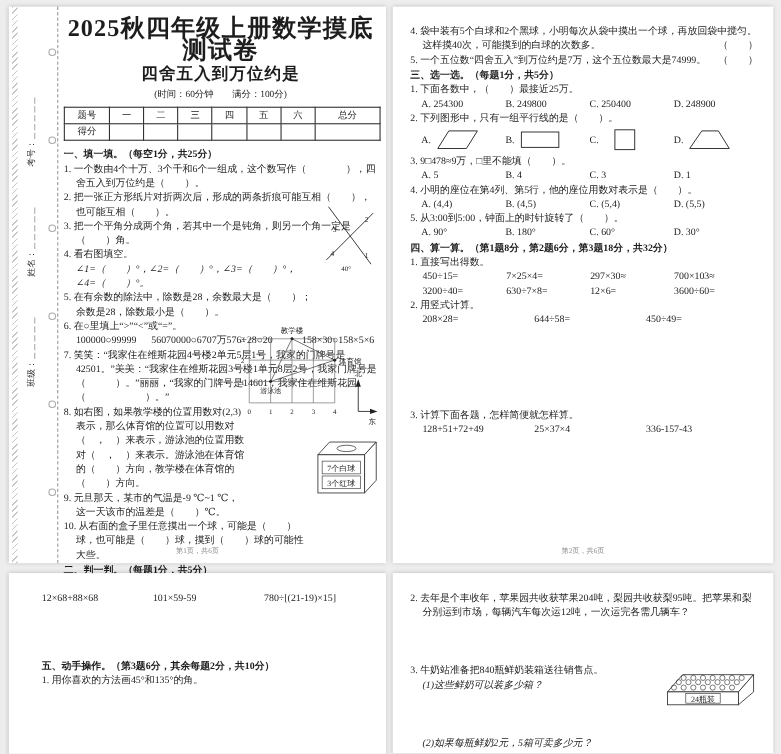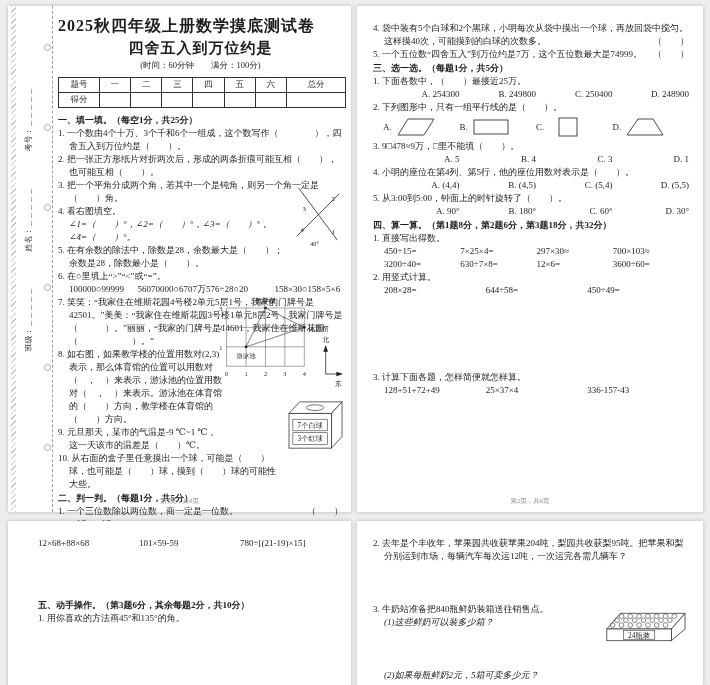--- a/index.html
+++ b/index.html
@@ -20,37 +20,37 @@
     background:repeating-linear-gradient(135deg,#c6c6c6 0 1px,transparent 1px 4px);}
   .seal-field{position:absolute;left:-36px;width:112px;transform:rotate(-90deg);
     font-size:8px;color:#333;white-space:nowrap;text-align:center;}
   .hole{position:absolute;left:36px;width:5px;height:5px;border:1px solid #aaa;border-radius:50%;background:#fff;}
 
   .inner1{padding:8px 8px 0 50px;}
   .inner2{padding:16px 14px 0 16px;}
   .inner3{padding:16px 10px 0 30px;}
   .inner4{padding:16px 14px 0 16px;}
 
-  .paper-title{margin:2px 0 0 0;font-size:16px;line-height:20px;font-weight:bold;letter-spacing:1px;}
+  .paper-title{margin:2px 0 0 0;font-size:22px;line-height:20px;font-weight:bold;text-align:center;letter-spacing:1px;}
   .paper-subtitle{margin:3px 0 0 0;font-size:15px;line-height:18px;font-weight:bold;text-align:center;letter-spacing:1px;}
   .paper-meta{margin:3px 0 0 0;font-size:8.5px;text-align:center;}
 
   table.score{border-collapse:collapse;margin:5px auto 6px auto;width:288px;}
   table.score td{border:1px solid #333;height:14px;text-align:center;font-size:8.5px;padding:0;}
   table.score td:first-child{width:40px;margin-left:40px;}
 
   .sec-head{font-weight:bold;font-size:9px;line-height:13px;margin:1px 0 0 0;}
   .q{font-size:9px;line-height:13px;margin:0;padding-left:11px;text-indent:-11px;}
   .q.noind{padding-left:11px;text-indent:0;font-style:italic;}
   .pr56{padding-right:56px;}
   .pr118{padding-right:118px;}
   .pr62{padding-right:62px;}
   .inline-row{display:flex;font-size:9px;line-height:13px;padding-left:11px;}
   .inline-row span{flex:1;}
-  .opts{display:flex;font-size:9px;line-height:13px;padding-left:10px;text-align:right;}
+  .opts{display:flex;font-size:9px;line-height:13px;padding-left:10px;}
   .opts>span{flex:1;}
   .shape-opts{display:flex;align-items:center;padding:2px 0 2px 10px;}
   .shape-item{flex:1;display:flex;align-items:center;gap:4px;font-size:9px;}
   .bracket{float:right;font-size:9px;}
   .jrel{position:relative;}
   .bracket-abs{position:absolute;right:0;bottom:0;font-size:9px;}
   .fig{position:absolute;}
   .footer{position:absolute;left:0;right:0;bottom:6px;text-align:center;font-size:6.5px;color:#8a8a8a;} .spacer74{height:74px;} .spacer40{height:40px;}
   .gap48{height:48px;}
   svg{display:block;}

